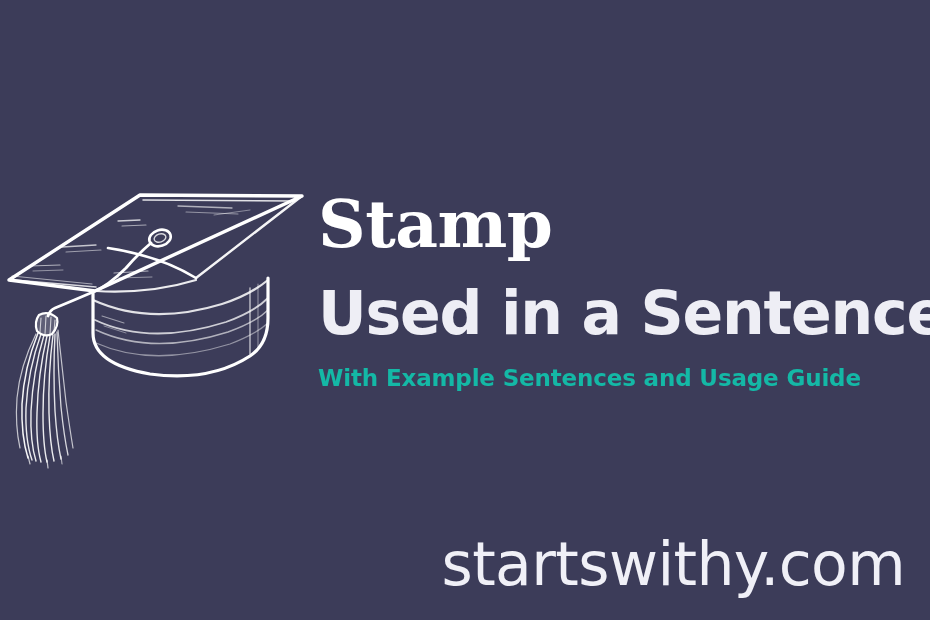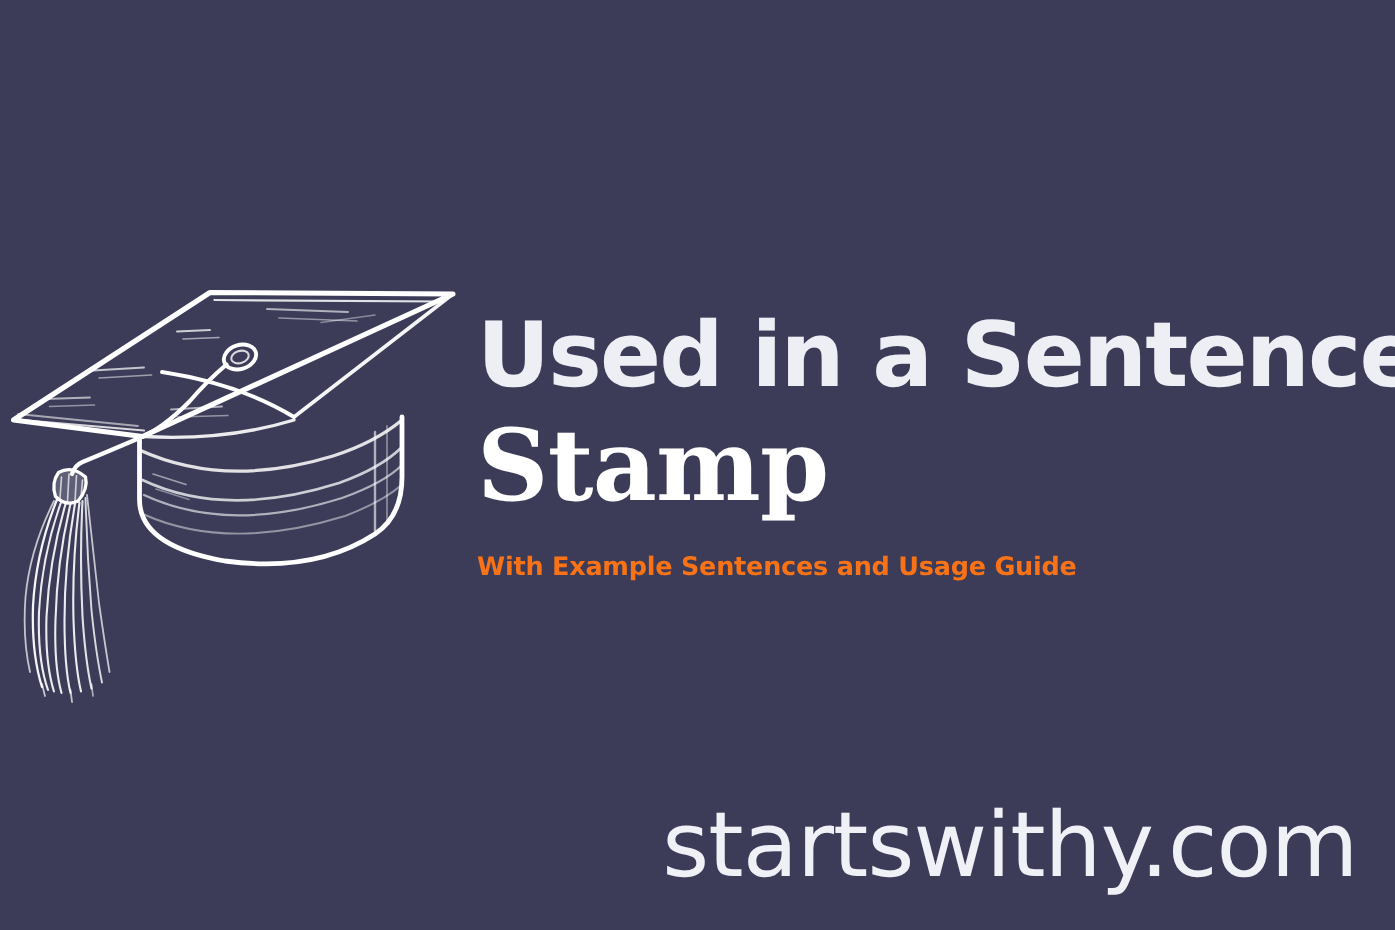--- a/index.html
+++ b/index.html
@@ -65,24 +65,24 @@
     line-height: 70px;
     letter-spacing: -1.2px;
     color: #eeeef5;
     margin: 16px 0 0 0;
     white-space: nowrap;
   }
 
   #tagline {
     font-family: "DejaVu Sans", "Liberation Sans", sans-serif;
     font-weight: 700;
-    font-size: 17px;
+    font-size: 23px;
     line-height: 24px;
     letter-spacing: -0.15px;
-    color: #f97316;
+    color: #14b8a6;
     margin: 18px 0 0 0;
     white-space: nowrap;
   }
 
   
   #brand-domain {
     position: absolute;
     right: 25px;
     bottom: 28px;
     font-family: "DejaVu Sans", "Liberation Sans", sans-serif;
@@ -161,20 +161,20 @@
       <path d="M58 162 Q62 198 66 234 Q70 262 73 280" stroke-width="1.2" opacity="0.7"></path>
       <path d="M36 166 Q20 198 17 230 Q15 258 20 280" stroke-width="1.2" opacity="0.7"></path>
 
       <path d="M28 288 L30 296" stroke-width="1.2" opacity="0.7"></path>
       <path d="M47 292 L48 300" stroke-width="1.2" opacity="0.7"></path>
       <path d="M61 288 L62 296" stroke-width="1.1" opacity="0.6"></path>
     </svg>
   </div>
 
   <div id="text-block">
+    <div id="word-title">Stamp</div>
     <div id="headline">Used in a Sentence</div>
-    <div id="word-title">Stamp</div>
     <div id="tagline">With Example Sentences and Usage Guide</div>
   </div>
 
   <div id="brand-domain">startswithy.com</div>
 
 </div>
 
 </body></html>

